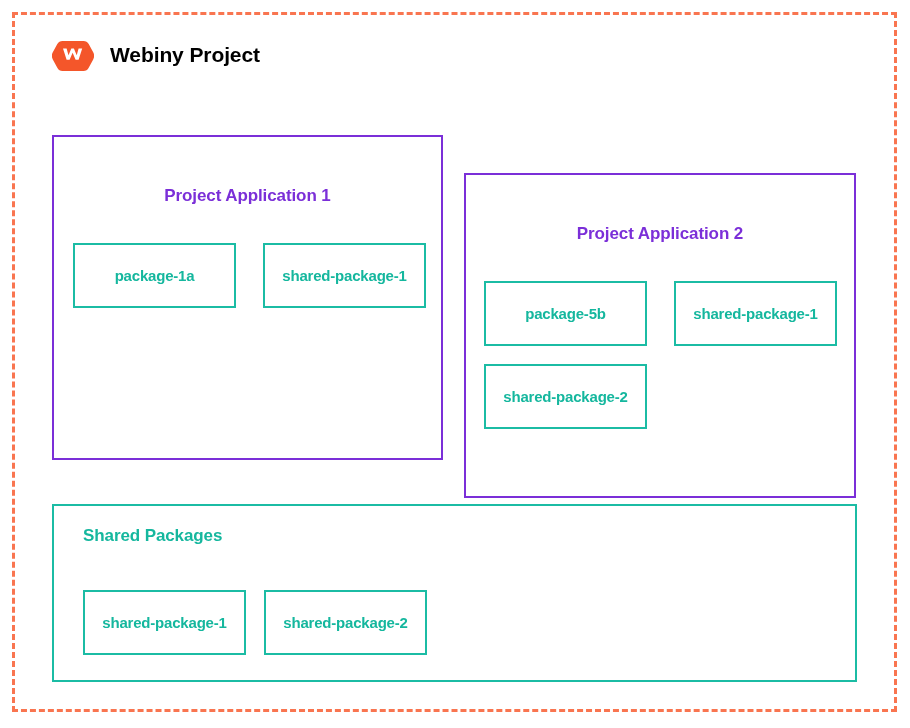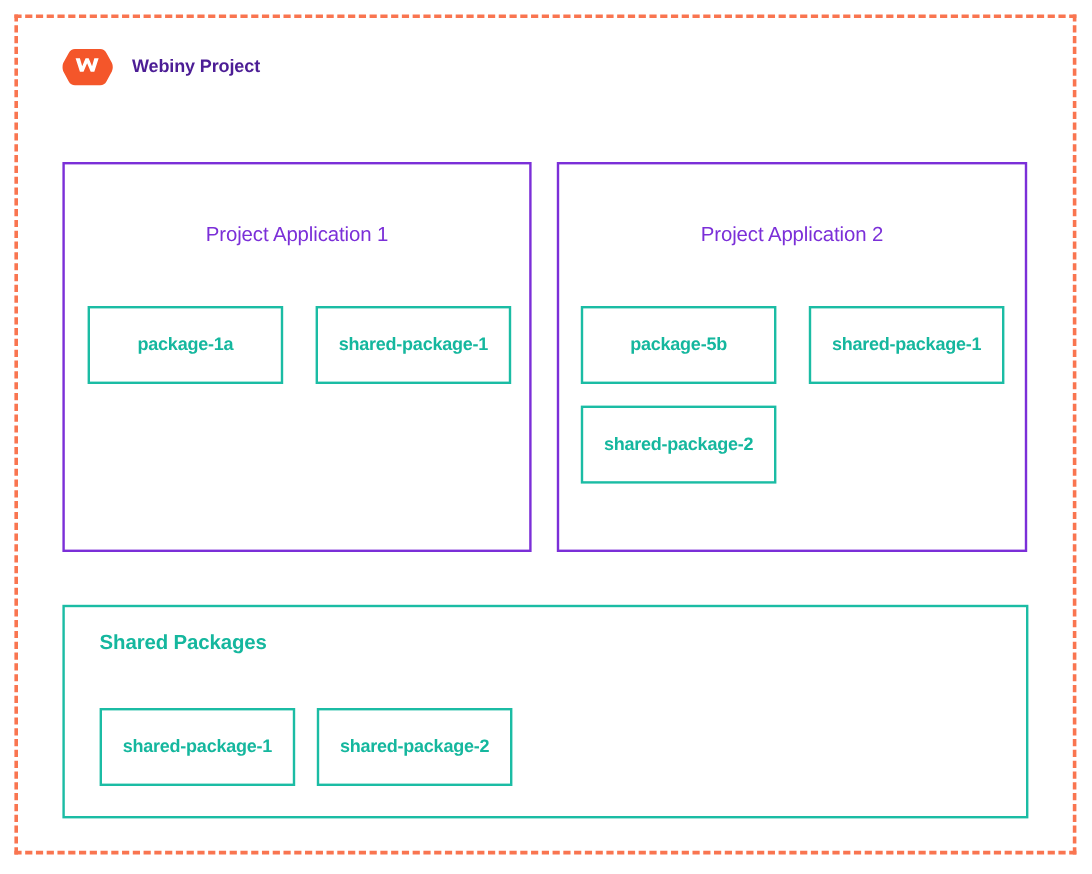--- a/index.html
+++ b/index.html
@@ -42,56 +42,56 @@
     align-items: center;
   }
   .logo-hex {
     width: 42px;
     height: 48px;
     display: block;
     flex: 0 0 auto;
   }
   .project-title {
     margin-left: 16px;
-    font-size: 15px;
-    font-weight: bold;
-    color: #4c1d95;
+    font-size: 21px;
+    font-weight: bold;
+    color: #000000;
     letter-spacing: -0.1px;
     white-space: nowrap;
   }
 
   
   .app-box {
     position: absolute;
     box-sizing: border-box;
     border: 2px solid #7b2fd8;
     background: #ffffff;
     top: 135px;
     height: 325px;
   }
   .app-box.app-1 { left: 52px;  width: 391px; }
-  .app-box.app-2 { left: 464px; width: 392px; }
+  .app-box.app-2 { left: 464px; width: 392px; margin-top: 38px; }
 
   .app-title {
     position: absolute;
     left: 0;
     right: 0;
     top: 49px;
     text-align: center;
     font-size: 17px;
-    font-weight: normal;
+    font-weight: bold;
     color: #7b2fd8;
     letter-spacing: -0.1px;
   }
 
   
   .pkg-grid {
     position: absolute;
     left: 19px;
-    top: 118px;
+    top: 106px;
     width: 353px;
     display: grid;
     grid-template-columns: 163px 163px;
     grid-column-gap: 27px;
     grid-row-gap: 18px;
   }
   .app-2 .pkg-grid { left: 18px; }
 
   .pkg-box {
     box-sizing: border-box;

